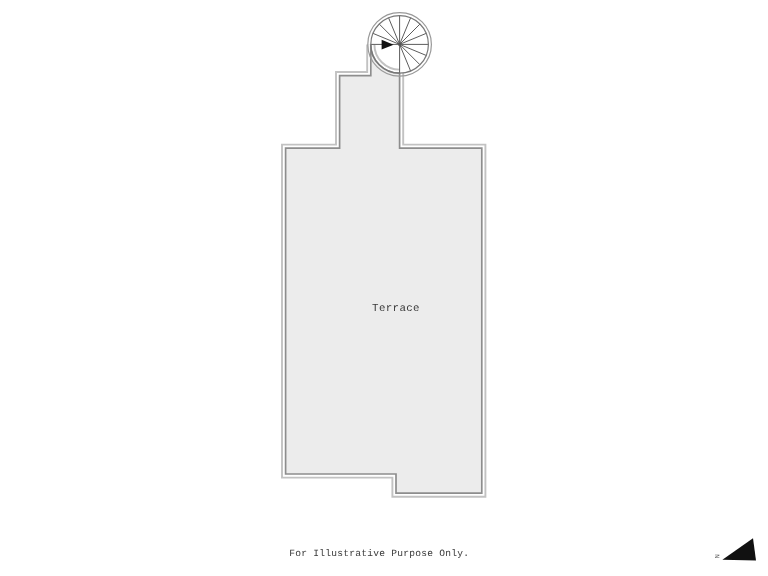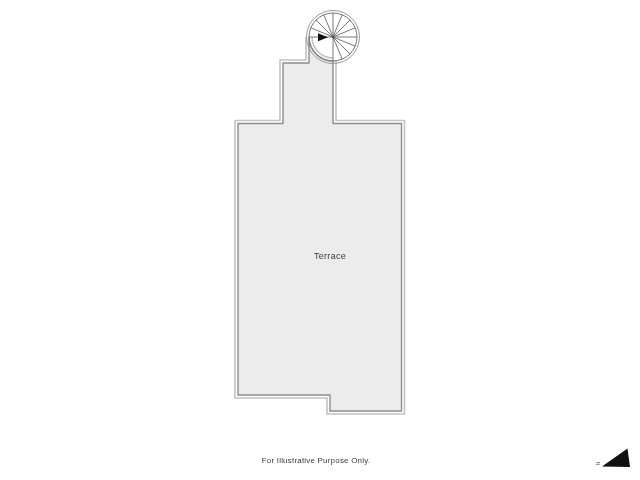--- a/index.html
+++ b/index.html
@@ -7,21 +7,21 @@
     --floor-fill:#ececec;
     --wall-dark:#8d8d8d;
     --wall-light:#c2c2c2;
     --stair-line:#555555;
     --ink:#3a3a3a;
     --arrow:#111111;
   }
   html,body{margin:0;padding:0;background:var(--bg);}
   .stage{
     position:relative;width:640px;height:480px;background:var(--bg);
-    font-family:Liberation Sans, sans-serif;overflow:hidden;text-align:center;
+    font-family:Liberation Mono, monospace;overflow:hidden;text-align:center;
   }
   svg{display:block;}
   .wall-outer{fill:none;stroke:var(--wall-light);stroke-width:7.6;stroke-linejoin:miter;}
   .wall-white{fill:none;stroke:#ffffff;stroke-width:4.4;stroke-linejoin:miter;}
   .wall-inner{fill:var(--floor-fill);stroke:var(--wall-dark);stroke-width:1.4;stroke-linejoin:miter;}
   .stair-wedge{fill:#ffffff;stroke:none;}
   .spoke{stroke:var(--stair-line);stroke-width:0.8;fill:none;}
   .stair-ring-inner{fill:none;stroke:#777777;stroke-width:1;}
   .stair-ring-outer{fill:none;stroke:#999999;stroke-width:1;}
   .stair-hub{fill:var(--stair-line);}

